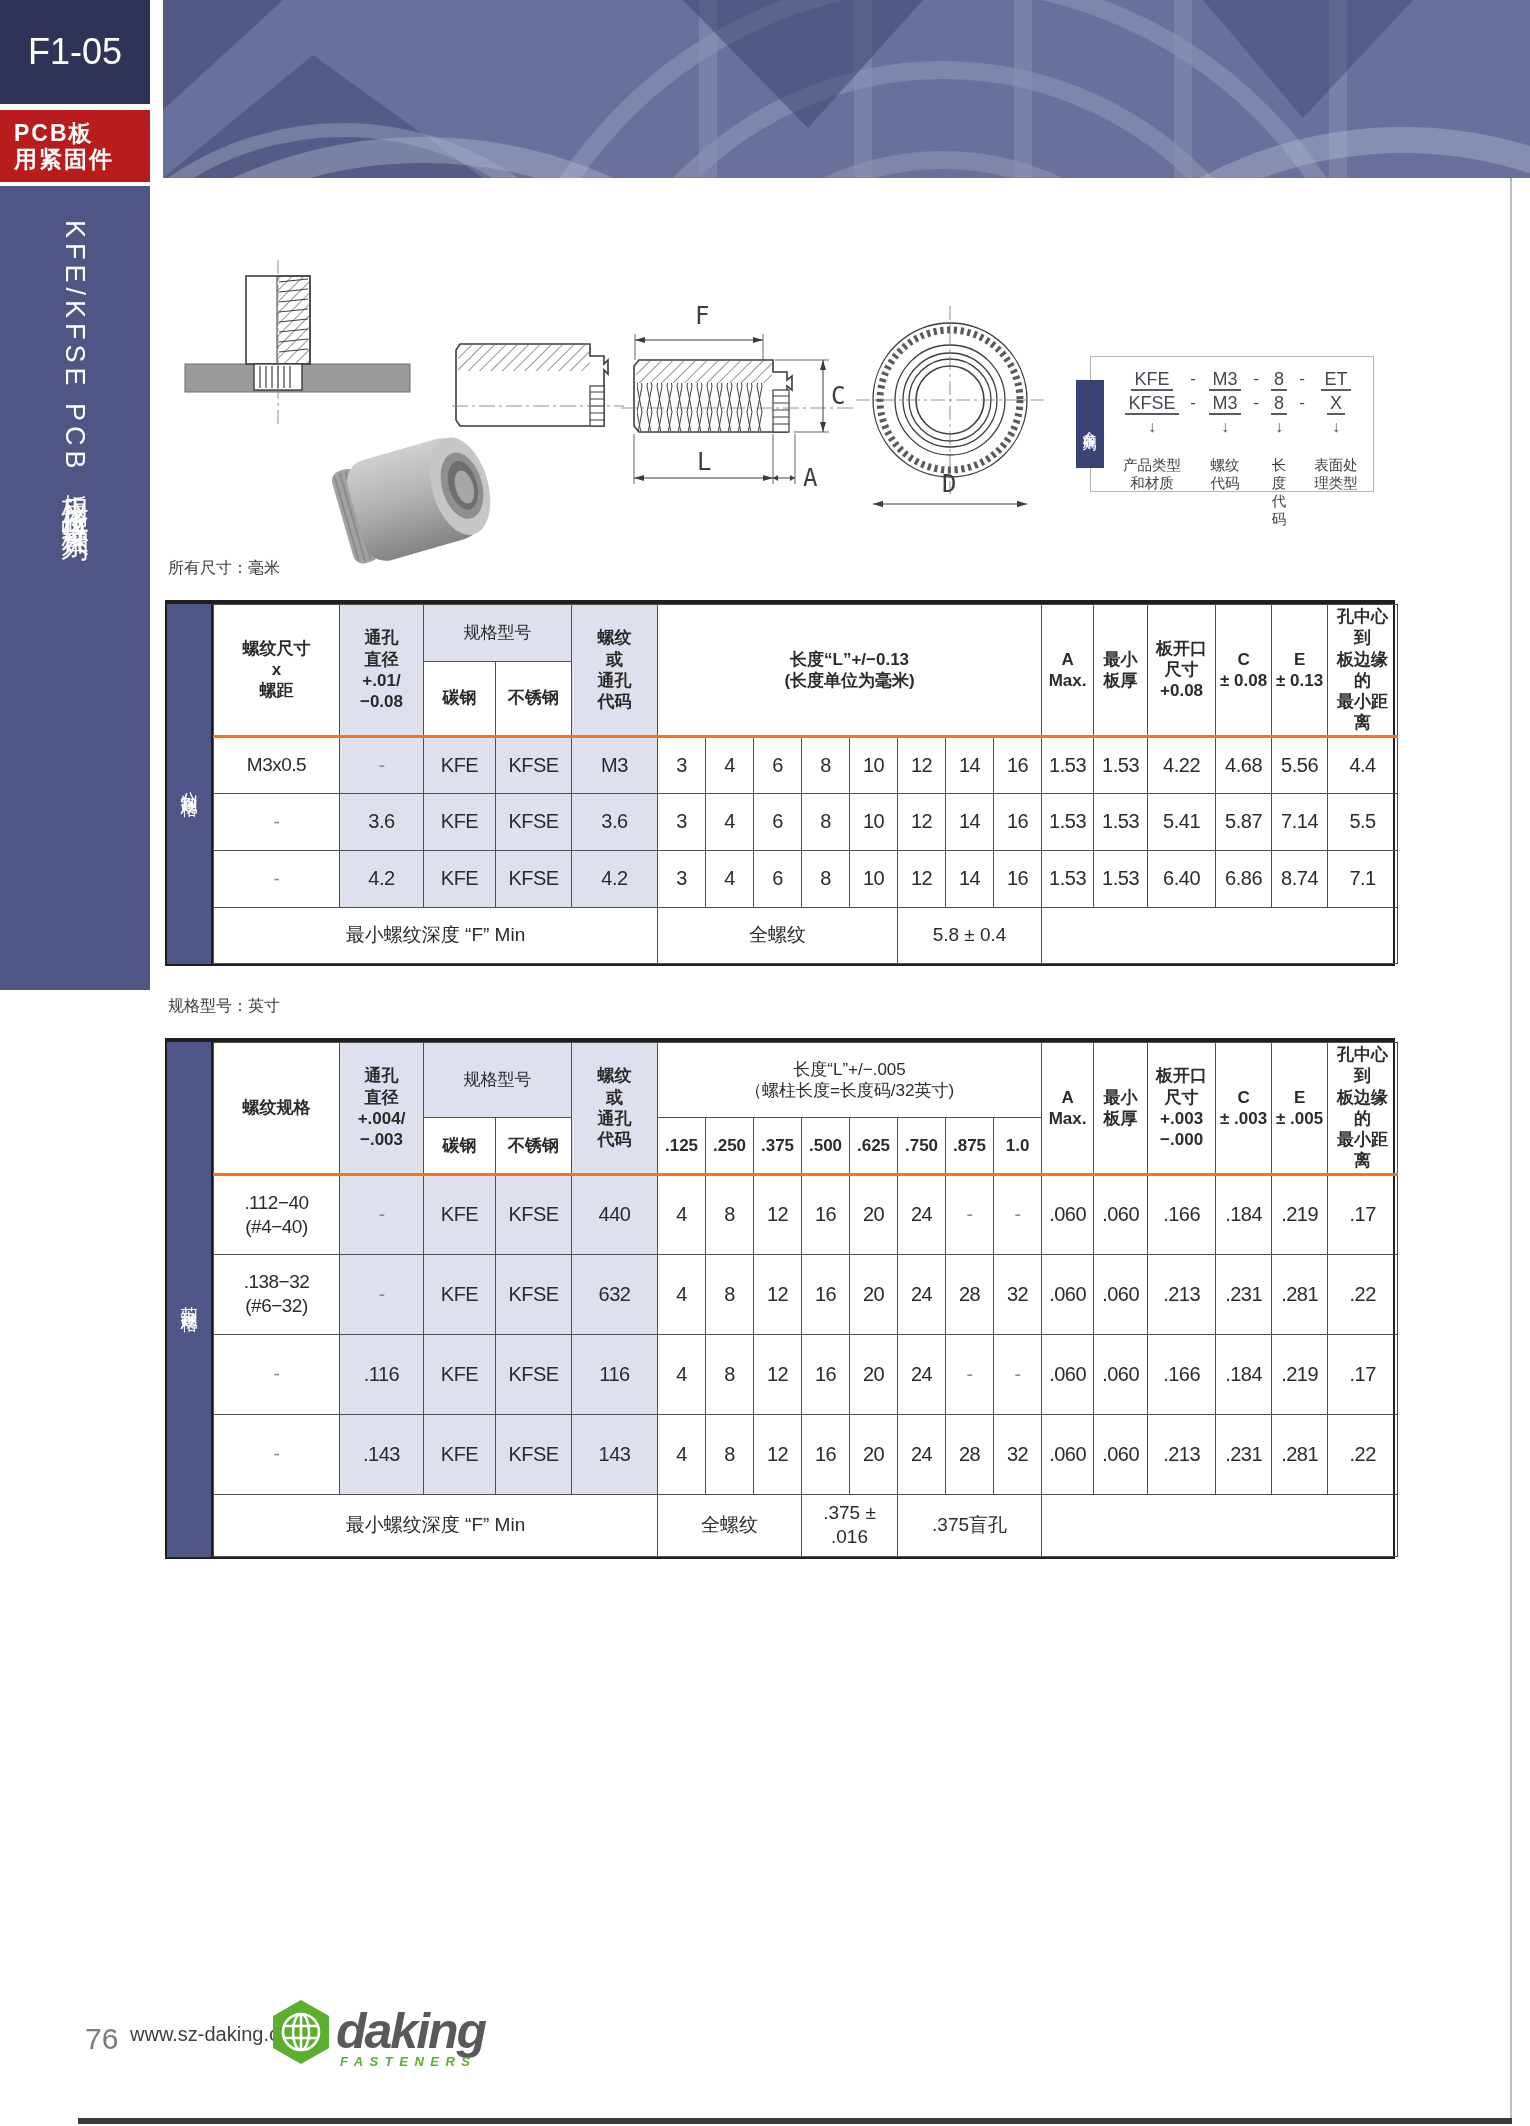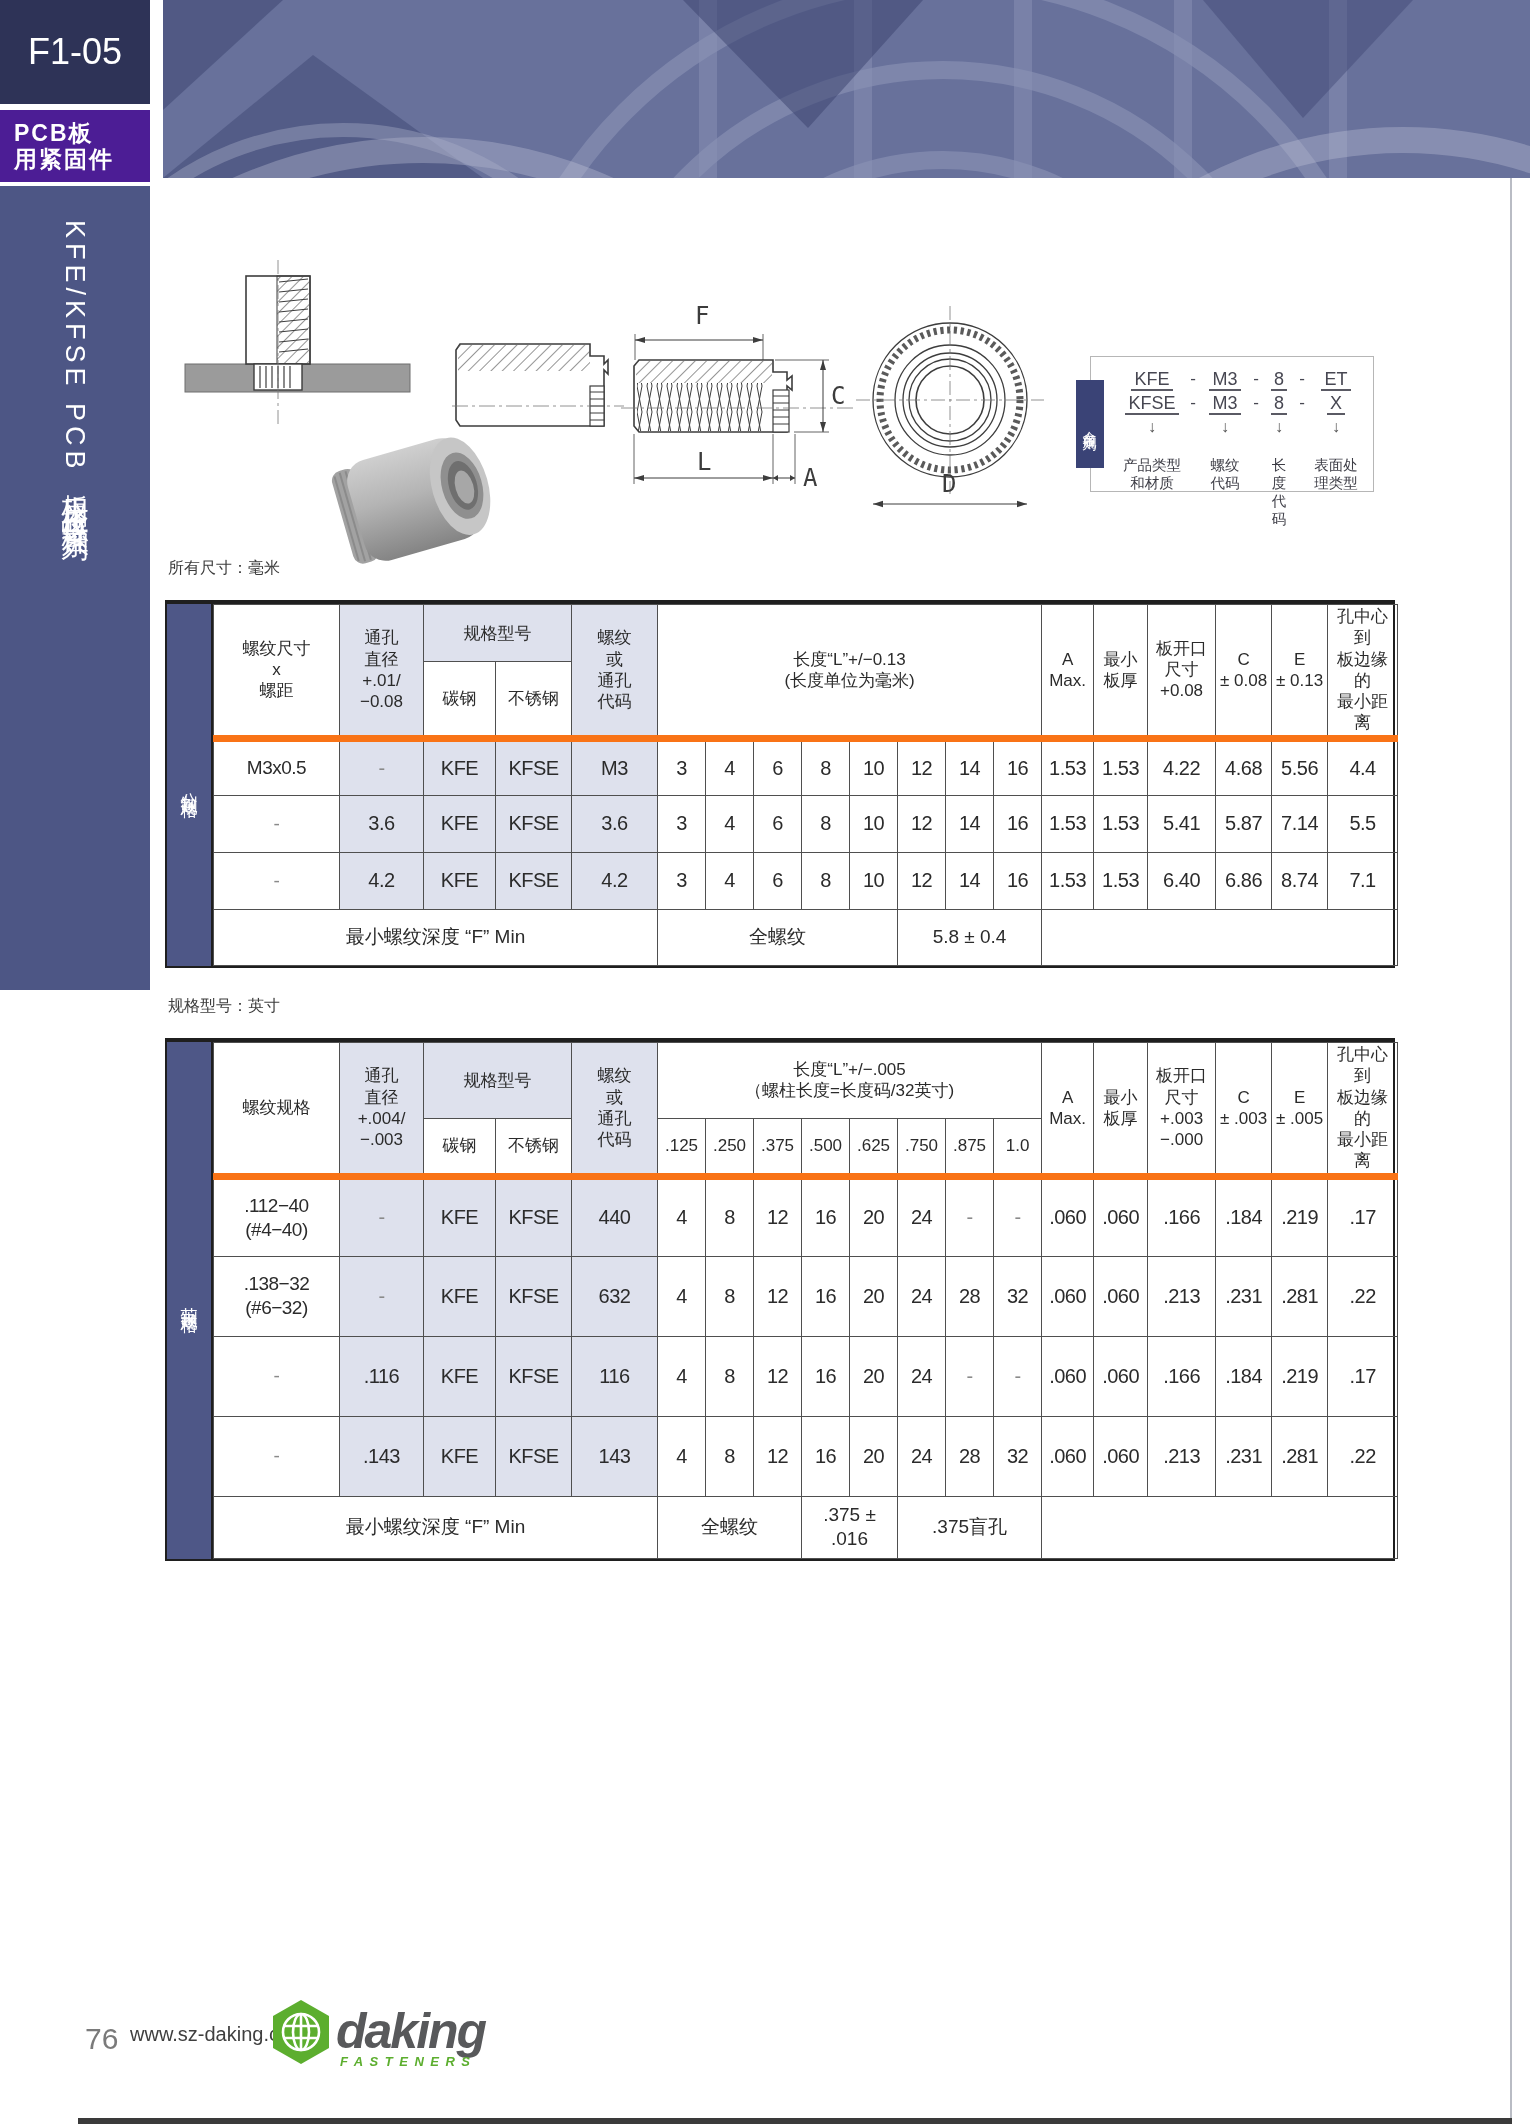--- a/index.html
+++ b/index.html
@@ -4,21 +4,21 @@
 <style>
   html,body{margin:0;padding:0;}
   body{
     width:1530px;height:2126px;position:relative;background:#ffffff;
     font-family:"Liberation Sans","DejaVu Sans",sans-serif;color:#222;
     overflow:hidden;
   }
   
   .code-box{position:absolute;left:0;top:0;width:150px;height:104px;background:#2e3357;
     display:flex;align-items:center;justify-content:center;color:#fff;font-size:36px;font-weight:400;}
-  .cat-box{position:absolute;left:0;top:110px;width:150px;height:72px;background:#4c1d95;
+  .cat-box{position:absolute;left:0;top:110px;width:150px;height:72px;background:#b91c1c;
     display:flex;flex-direction:column;justify-content:center;padding-left:14px;box-sizing:border-box;
     color:#fff;font-size:23px;font-weight:bold;line-height:1.15;letter-spacing:2px;}
   .banner{position:absolute;left:163px;top:0;width:1367px;height:178px;overflow:hidden;}
   .sidebar{position:absolute;left:0;top:186px;width:150px;height:804px;background:#4d5685;
     display:flex;justify-content:center;box-sizing:border-box;padding-top:34px;}
   .sidebar .vtext{writing-mode:vertical-rl;text-orientation:mixed;color:#fff;font-size:27px;
     letter-spacing:5px;font-weight:500;}
   .right-rule{position:absolute;left:1510px;top:178px;width:2px;height:1942px;background:#b9bcc4;}
   .bottom-bar{position:absolute;left:78px;top:2118px;width:1434px;height:6px;background:#3a3a3a;}
 
@@ -47,21 +47,21 @@
   .spec-wrap{position:absolute;left:165px;width:1230px;display:flex;box-sizing:border-box;
     border:2px solid #1f1f1f;border-top:4px solid #1f1f1f;background:#fff;}
   .side-label{width:44px;background:#4e5787;border-right:2px solid #1f1f1f;
     display:flex;align-items:center;justify-content:center;flex:0 0 44px;}
   .side-label span{writing-mode:vertical-rl;text-orientation:upright;color:#fff;font-size:17px;letter-spacing:3px;}
   table.spec{border-collapse:collapse;table-layout:fixed;flex:1;width:100%;}
   table.spec td{border:1px solid #4f4f4f;text-align:center;vertical-align:middle;
     font-size:17px;color:#2b2b2b;padding:1px 2px;line-height:1.25;}
   table.spec td.ml{white-space:pre-line;}
   table.spec td.shade{background:#dee1ed;}
-  table.spec td.hb{border-bottom:7px solid #f97316;}
+  table.spec td.hb{border-bottom:3px solid #f97316;font-weight:bold;}
   table.spec .drow td{font-size:20px;letter-spacing:-0.5px;}
   table.spec .drow td.c0{white-space:pre-line;font-size:19px;}
   table.spec td.dash{color:#8a8a8a;}
   table.spec .frow td{font-size:19px;}
   .t-metric .hr1{height:55px;} .t-metric .hr2{height:73px;}
   .t-metric .drow{height:57px;} .t-metric .frow{height:56px;}
   .t-imperial .hr1{height:74px;} .t-imperial .hr2{height:56px;}
   .t-imperial .drow{height:80px;} .t-imperial .frow{height:62px;}
 
   

